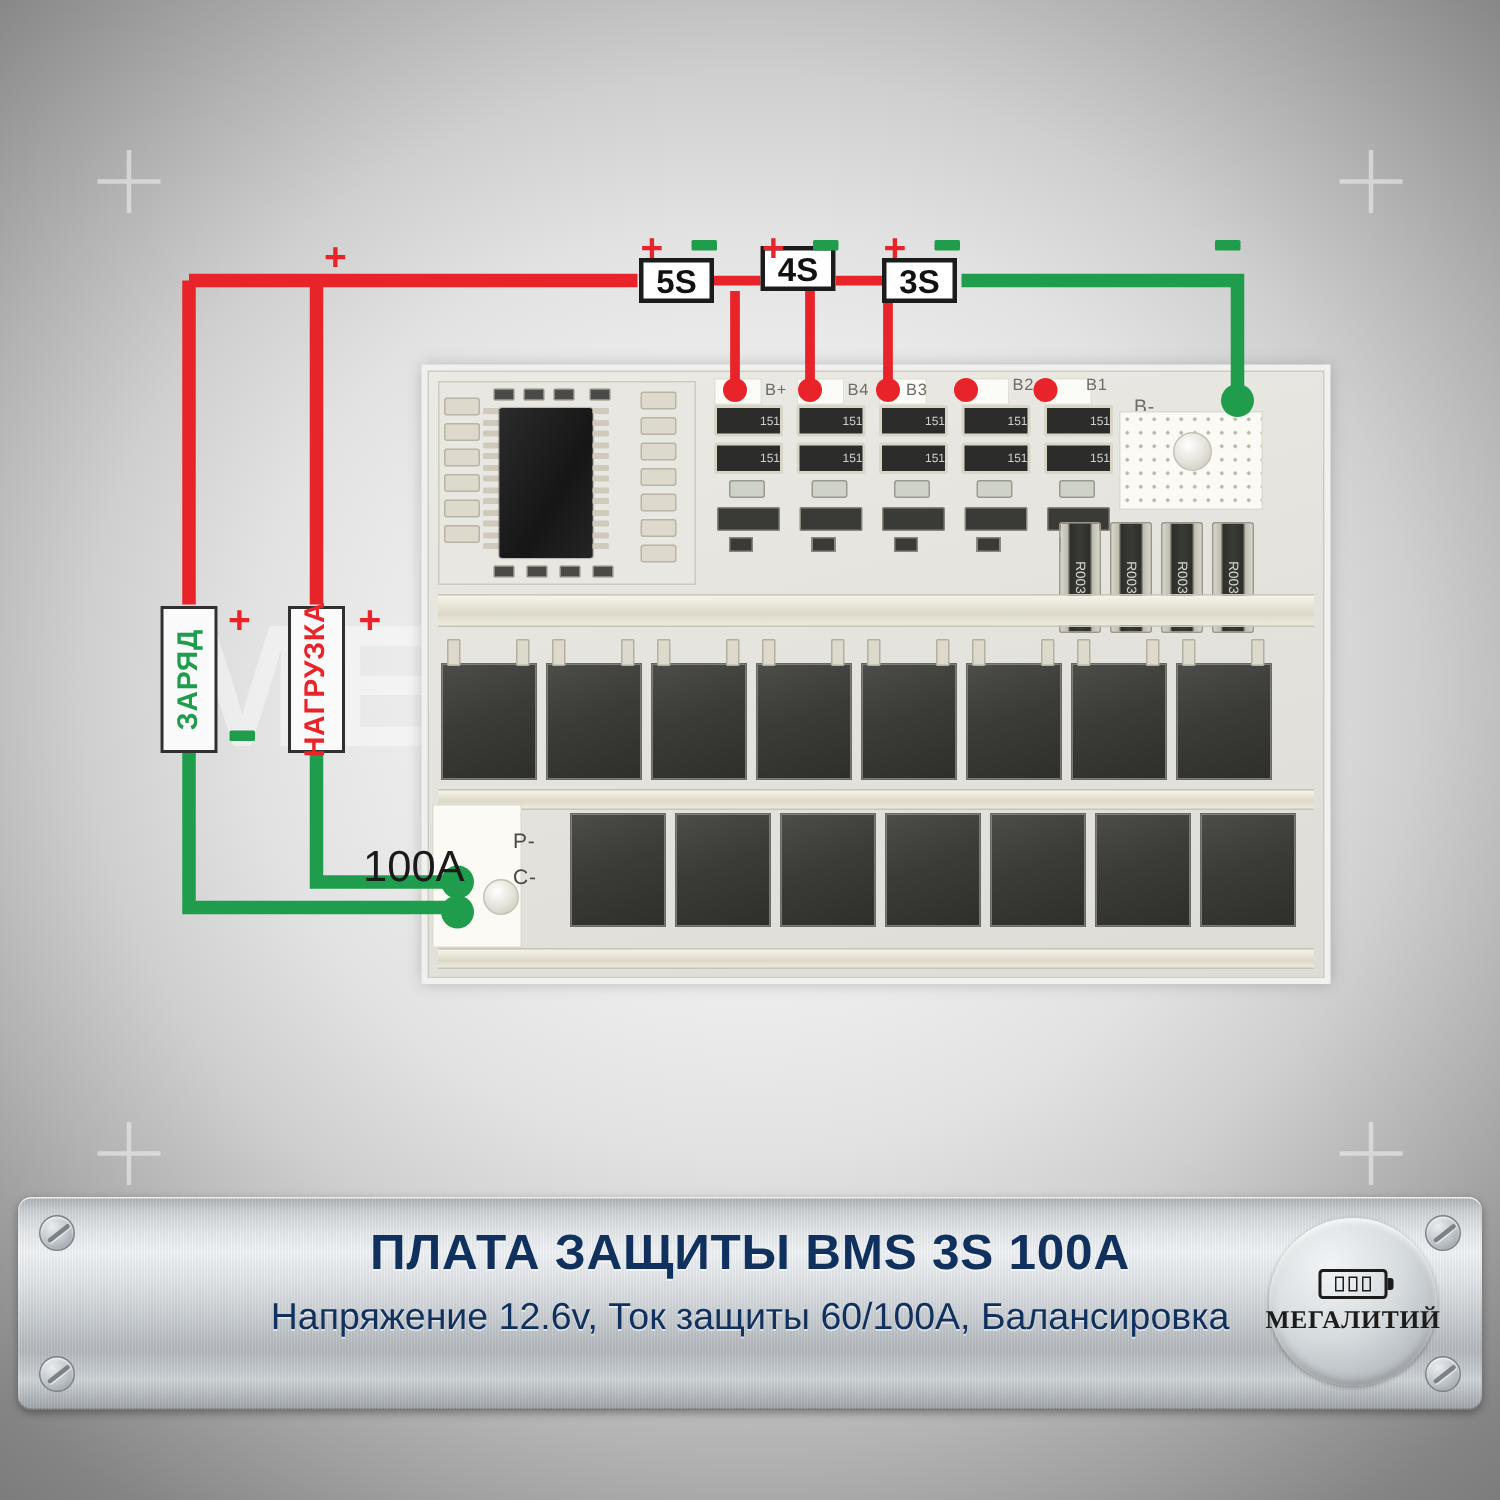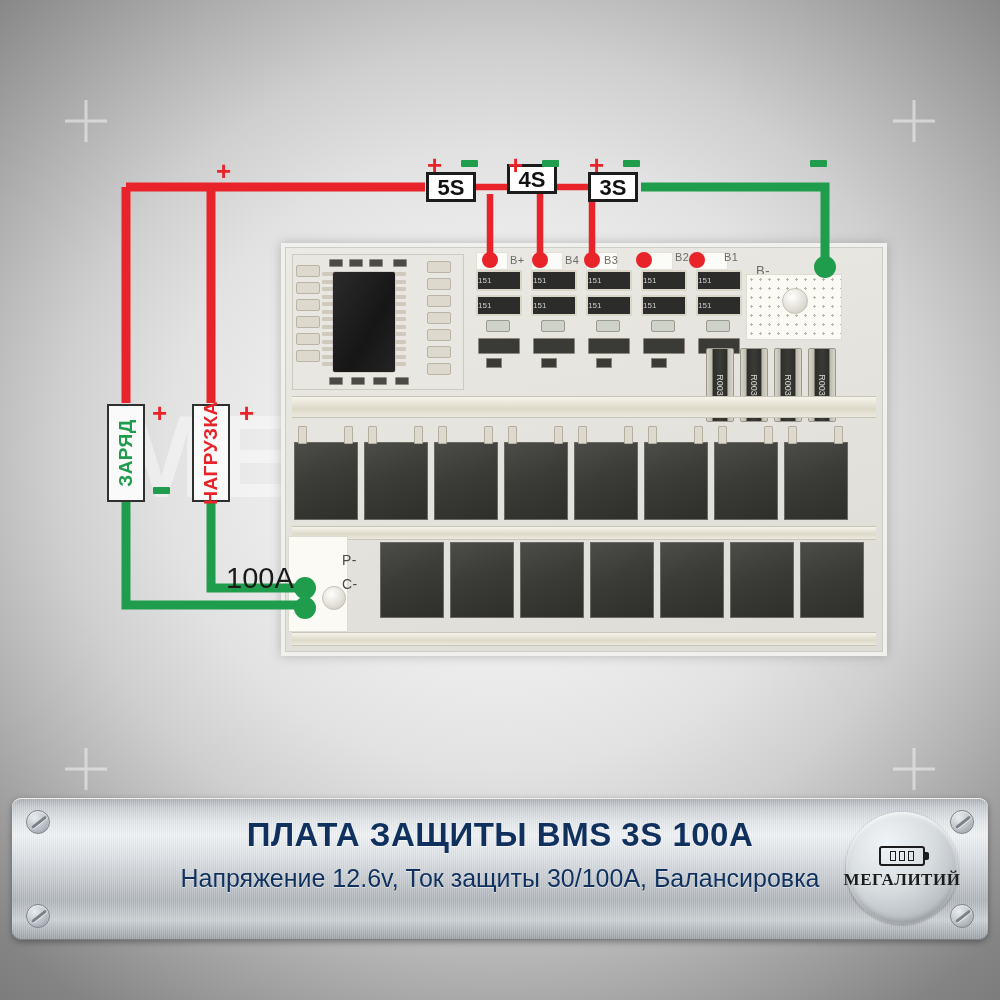--- a/index.html
+++ b/index.html
@@ -68,21 +68,21 @@
   .padcol i{ display:block; height:12px; margin-bottom:5px; background:#ddd9cc; border:1px solid #b9b4a4; border-radius:2px;}
   .smd{ position:absolute; background:#4a4a46; border:1px solid #8e8a80; border-radius:1px; }
 
   
   .bal{
     position:absolute; top:22px; width:54px; height:110px;
   }
   .bal .r151{
     position:absolute; left:4px; width:46px; height:21px;
     background:#2c2c2a; border:2px solid #d9d5c7; border-radius:2px;
-    color:#cfcfcf; font-size:8px; line-height:17px; text-align:left;
+    color:#cfcfcf; font-size:8px; line-height:17px; text-align:right;
     font-family:"Liberation Sans", sans-serif;
   }
   .bal .led{
     position:absolute; left:14px; top:50px; width:24px; height:12px;
     background:#cfd2c8; border:1px solid #9b9a8e; border-radius:2px;
   }
   .bal .tr{
     position:absolute; left:6px; top:68px; width:42px; height:16px;
     background:#3a3a36; border:1px solid #8a867c; border-radius:1px;
   }
@@ -172,20 +172,21 @@
     transform:translate(-50%,-50%) rotate(-90deg);
     white-space:nowrap; font-weight:bold; font-size:19px;
     letter-spacing:.5px;
   }
   .vbox.charge span{ color:#1f9d4d; }
   .vbox.load span{ color:#e8242a; }
 
   .amp{
     position:absolute; font-size:29px; font-weight:normal; color:#1a1a1a;
     font-family:"Liberation Sans", sans-serif;
+    margin-left:16px;
   }
 
   
   #banner{
     position:absolute; left:12px; top:798px; width:976px; height:142px;
     border-radius:9px;
     background:
       linear-gradient(180deg,
         #a9adb1 0%, #c9ced2 6%, #e3e7ea 16%, #f0f3f5 26%,
         #dde1e5 42%, #c6cbcf 58%, #b2b7bc 72%, #cdd2d6 86%, #9da2a7 100%);
@@ -499,21 +500,21 @@
 
   <div class="amp" style="left:226px; top:562px;">100A</div>
 
   <div id="banner">
     <div class="screw" style="left:14px;  top:12px;"></div>
     <div class="screw" style="left:14px;  top:106px;"></div>
     <div class="screw" style="right:14px; top:12px;"></div>
     <div class="screw" style="right:14px; top:106px;"></div>
 
     <div id="b-title">ПЛАТА ЗАЩИТЫ BMS 3S 100A</div>
-    <div id="b-sub">Напряжение 12.6v, Ток защиты 30/100A, Балансировка</div>
+    <div id="b-sub">Напряжение 12.6v, Ток защиты 60/100A, Балансировка</div>
 
     <div id="logo">
       <div class="batt">
           <i></i>
           <i></i>
           <i></i>
         </div>
       <div class="lname">МЕГАЛИТИЙ</div>
     </div>
   </div>

